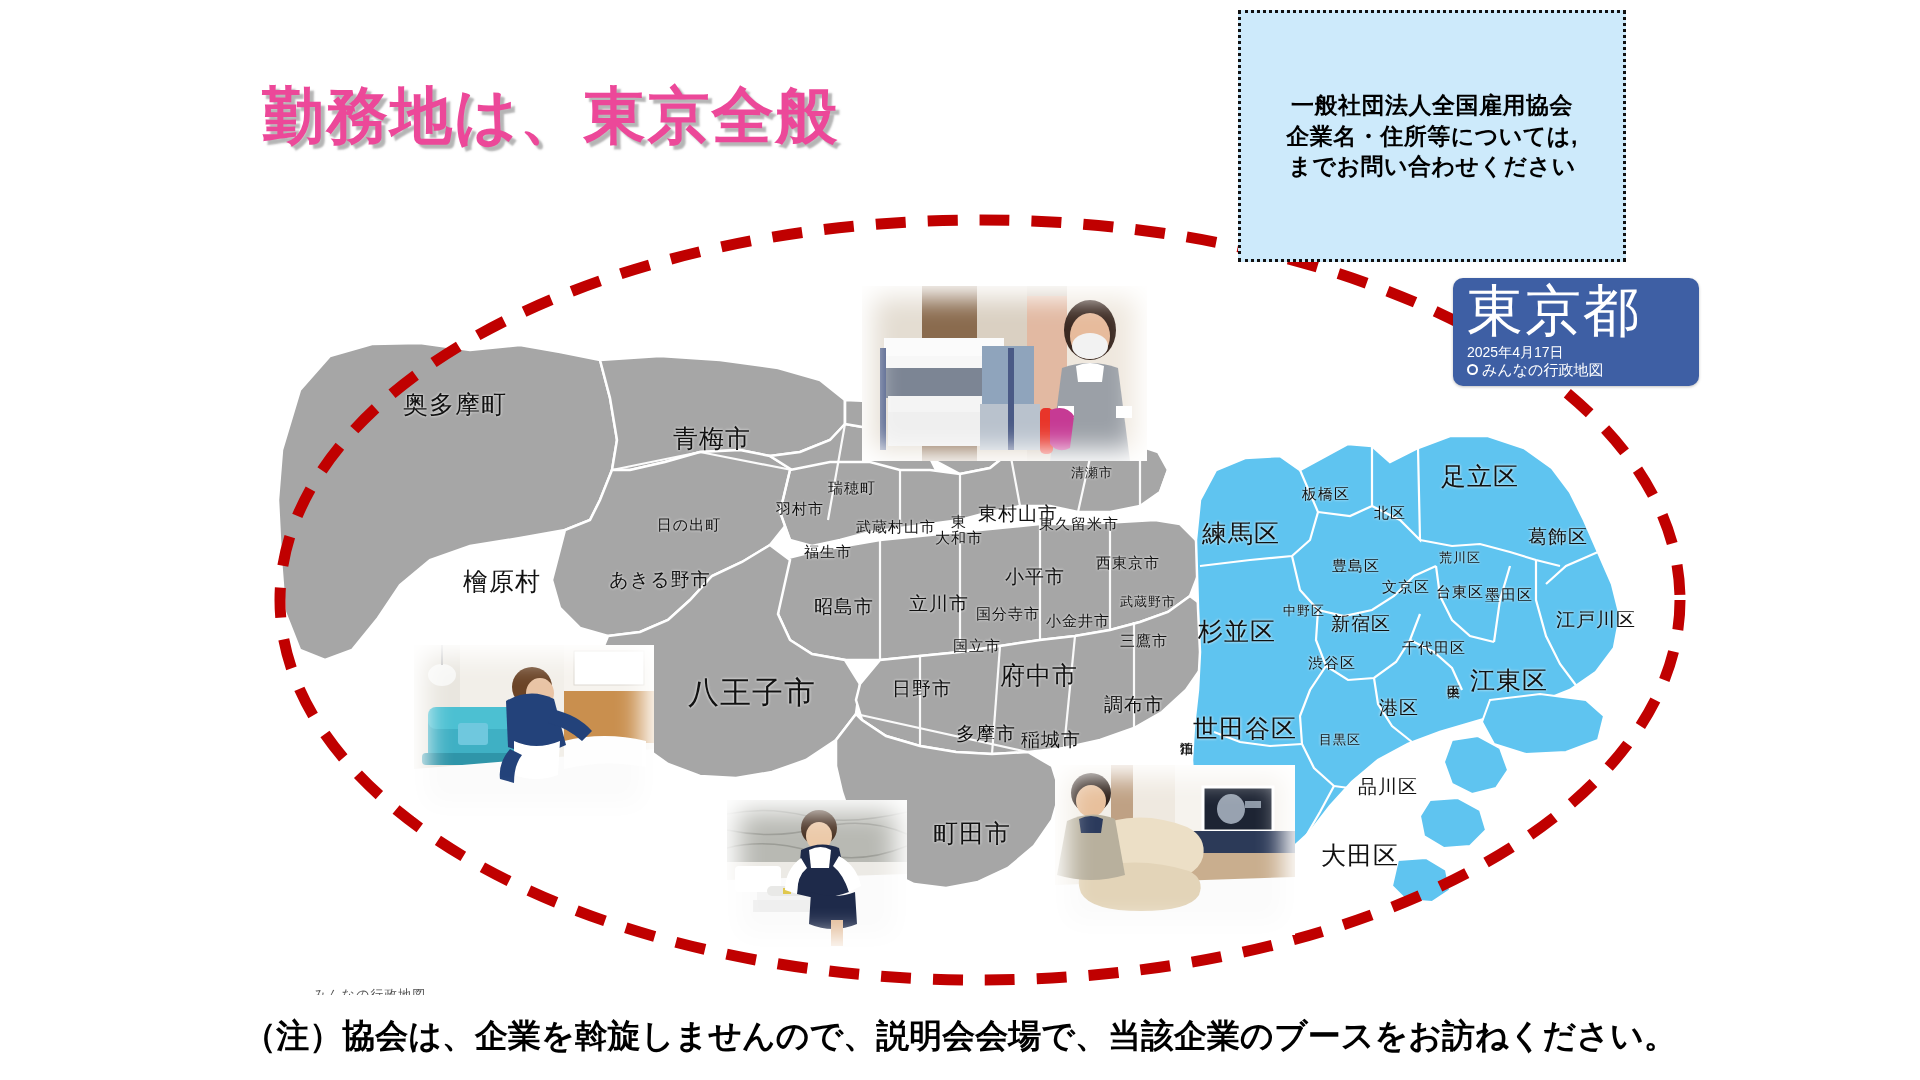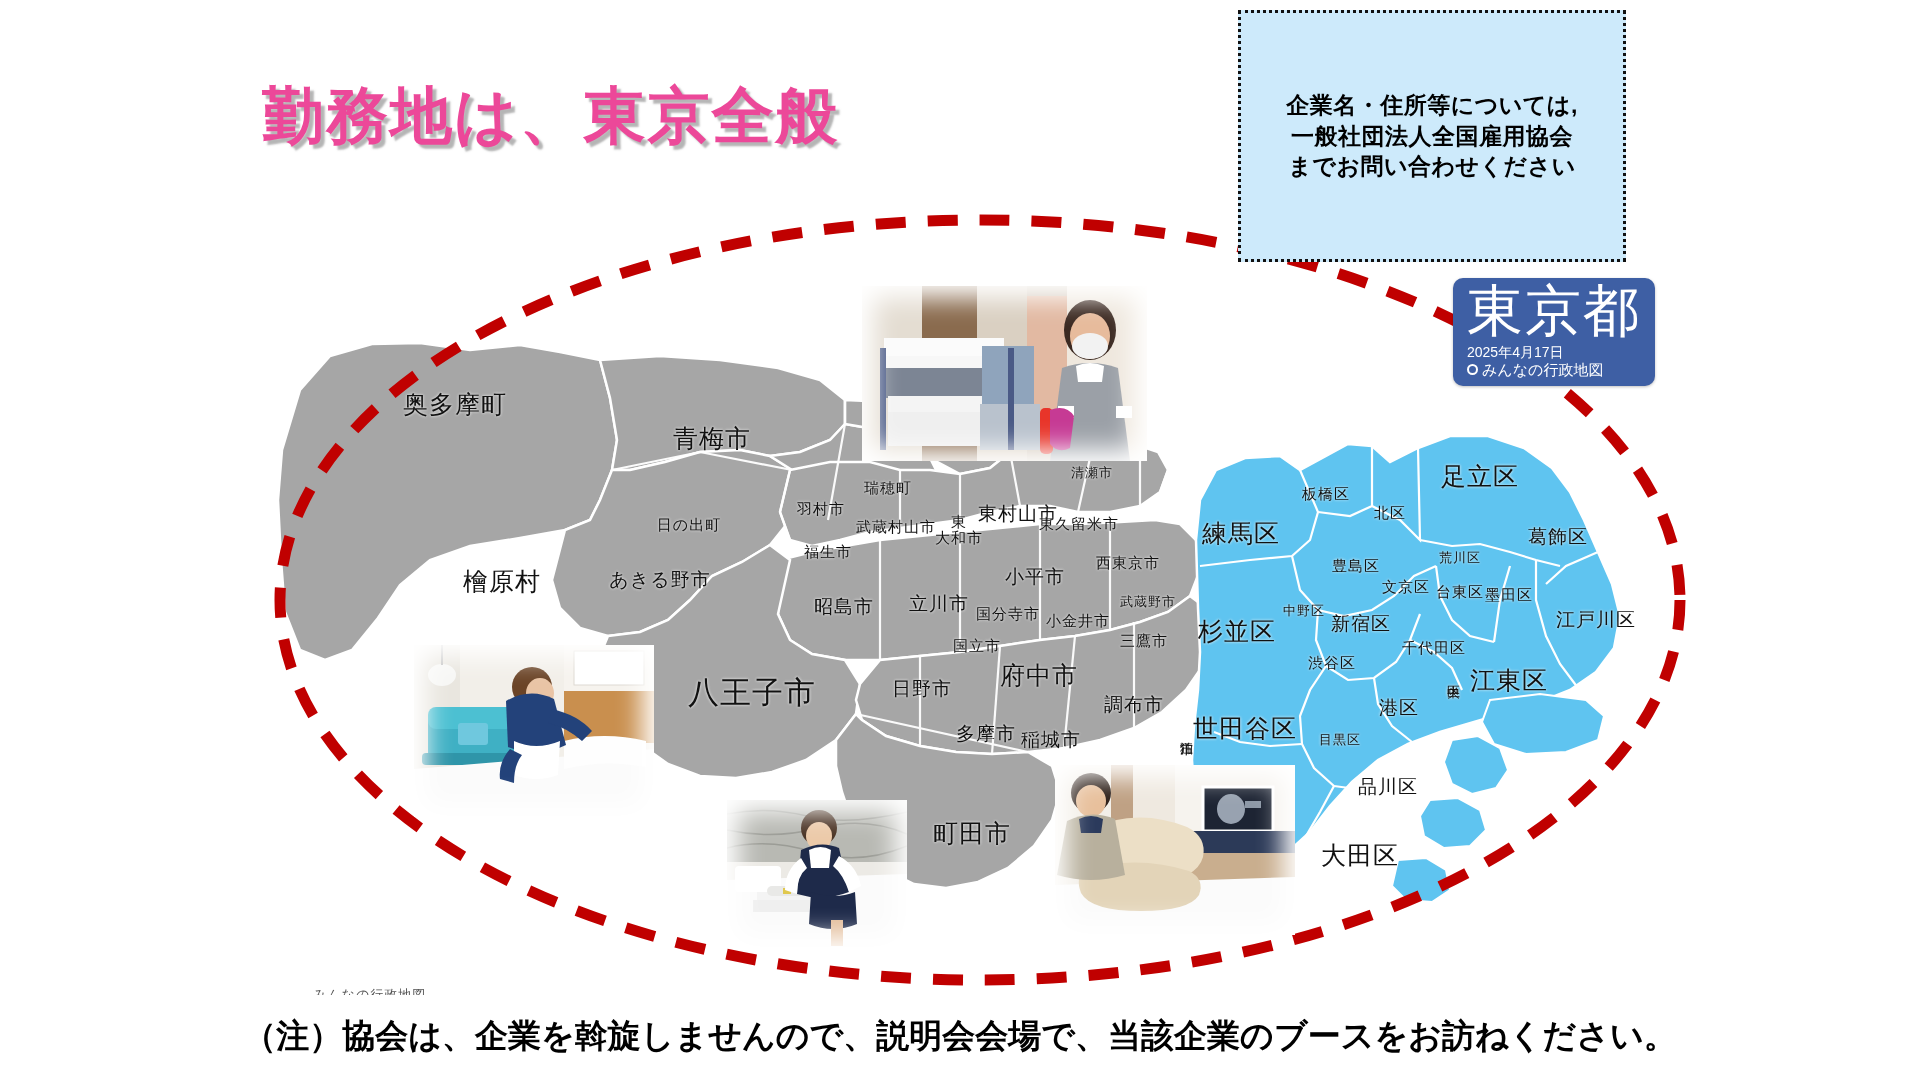--- a/index.html
+++ b/index.html
@@ -29,20 +29,21 @@
   #infobox .ln{
     font-size:23px;font-weight:bold;color:#000;line-height:1.32;
     white-space:nowrap;letter-spacing:.5px;
   }
 
   
   #badge{
     position:absolute;left:1453px;top:278px;width:202px;height:108px;
     background:#3E5FA4;border-radius:10px;color:#fff;
     box-shadow:0 1px 3px rgba(0,0,0,.25);
+    padding-left:44px;
   }
   #badge .big{
     position:absolute;left:14px;top:2px;font-size:56px;line-height:1.1;
     letter-spacing:2px;font-weight:normal;
   }
   #badge .d1{position:absolute;left:14px;top:66px;font-size:14px;}
   #badge .d2{position:absolute;left:14px;top:83px;font-size:15px;}
   #badge .logo{
     position:absolute;left:14px;top:86px;width:11px;height:11px;
     border-radius:50%;border:2px solid #fff;box-sizing:border-box;
@@ -315,22 +316,22 @@
     <div class="feather"></div>
   </div>
 
   <div>
 
     <div class="mlabel sz-lg" style="left:455px;top:404px;">奥多摩町</div>
     <div class="mlabel sz-lg" style="left:712px;top:438px;">青梅市</div>
     <div class="mlabel sz-lg" style="left:502px;top:581px;">檜原村</div>
     <div class="mlabel sz-md" style="left:660px;top:580px;">あきる野市</div>
     <div class="mlabel sz-sm" style="left:689px;top:525px;">日の出町</div>
-    <div class="mlabel sz-sm" style="left:888px;top:488px;text-align:center;">瑞穂町</div>
-    <div class="mlabel sz-sm" style="left:800px;top:509px;margin-left:21px;">羽村市</div>
+    <div class="mlabel sz-sm" style="left:852px;top:488px;text-align:center;">瑞穂町</div>
+    <div class="mlabel sz-sm" style="left:800px;top:509px;">羽村市</div>
     <div class="mlabel sz-sm" style="left:828px;top:552px;">福生市</div>
     <div class="mlabel sz-sm" style="left:896px;top:527px;">武蔵村山市</div>
     <div class="mlabel sz-sm" style="left:959px;top:530px;text-align:center;line-height:1.05;">
       <span>東</span><br>
       <span>大和市</span>
     </div>
     <div class="mlabel sz-md" style="left:1018px;top:514px;">東村山市</div>
     <div class="mlabel sz-xs" style="left:1092px;top:473px;">清瀬市</div>
     <div class="mlabel sz-sm" style="left:1079px;top:524px;">東久留米市</div>
     <div class="mlabel sz-sm" style="left:1128px;top:563px;">西東京市</div>
@@ -372,22 +373,22 @@
     <div class="mlabel sz-md" style="left:1399px;top:708px;">港区</div>
     <div class="mlabel sz-xs" style="left:1340px;top:740px;">目黒区</div>
     <div class="mlabel sz-lg" style="left:1245px;top:728px;">世田谷区</div>
     <div class="mlabel sz-md" style="left:1388px;top:787px;">品川区</div>
     <div class="mlabel sz-lg" style="left:1360px;top:855px;">大田区</div>
   </div>
 
   <div id="title">勤務地は、東京全般</div>
 
   <div id="infobox">
+    <div class="ln">一般社団法人全国雇用協会</div>
     <div class="ln">企業名・住所等については,</div>
-    <div class="ln">一般社団法人全国雇用協会</div>
     <div class="ln">までお問い合わせください</div>
   </div>
 
   <div id="badge">
     <div class="big">東京都</div>
     <div class="d1">2025年4月17日</div>
     <div class="logo"></div>
     <div class="d2" style="left:29px;">みんなの行政地図</div>
   </div>
 

